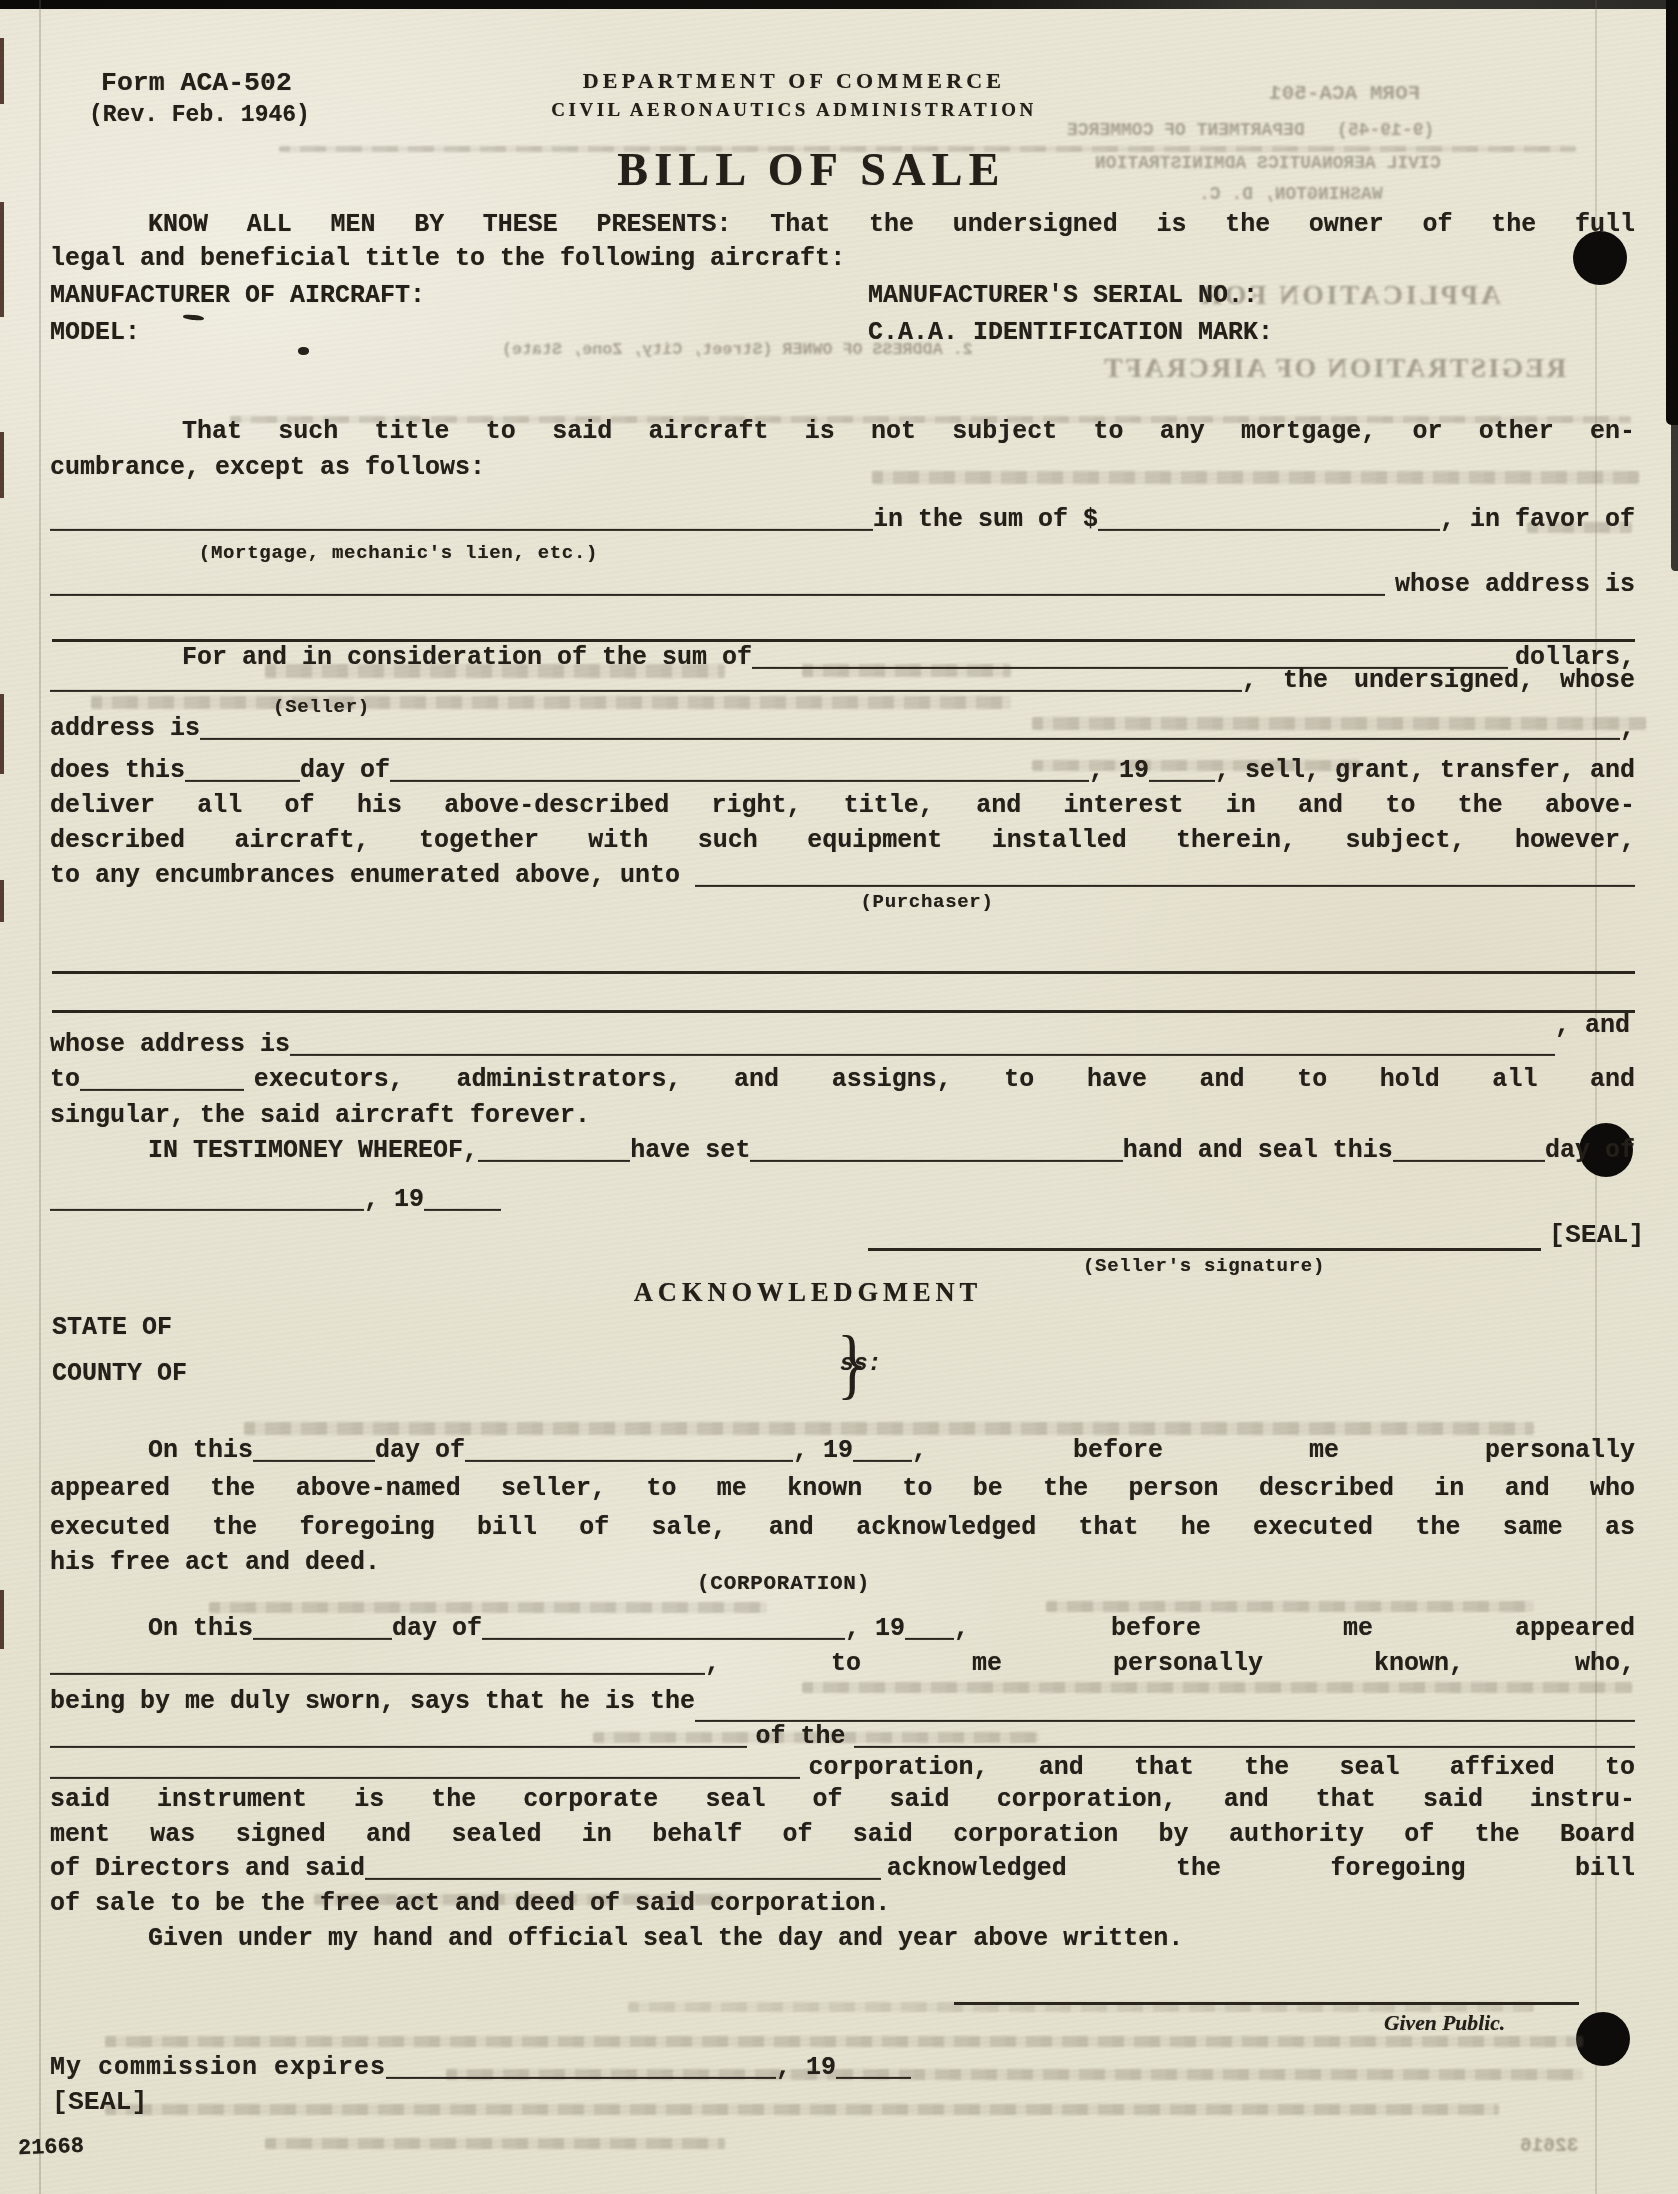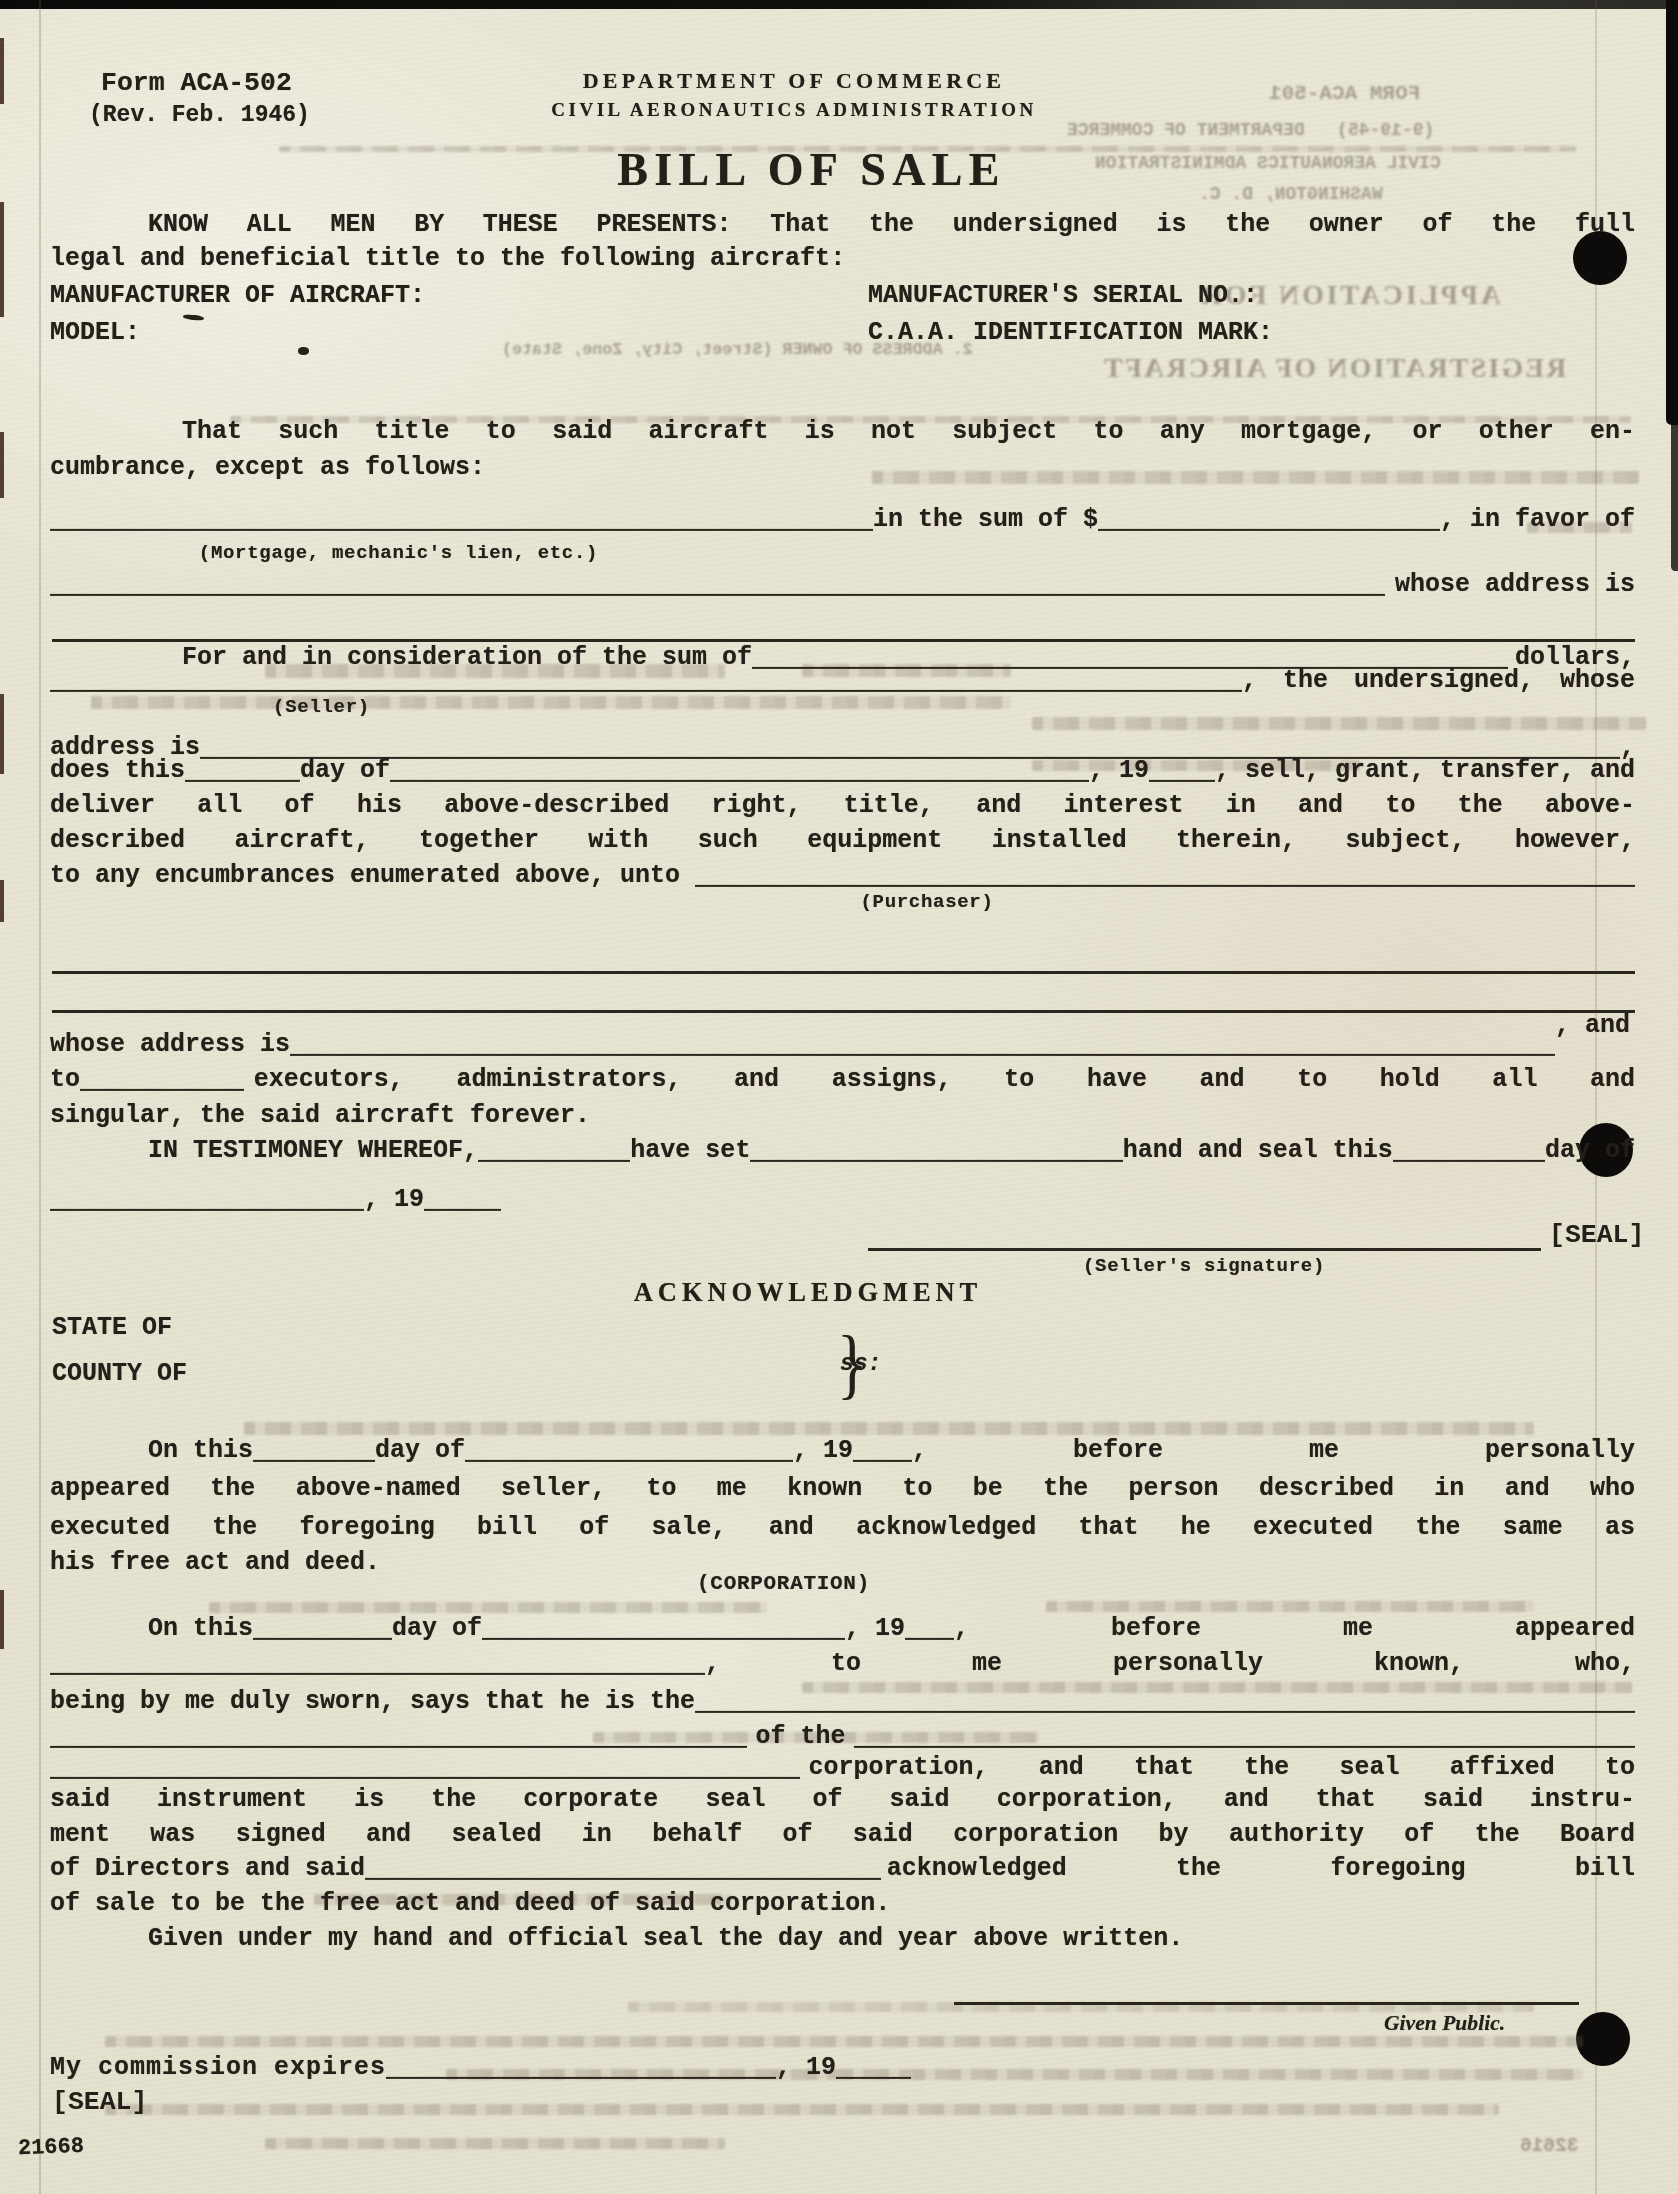--- a/index.html
+++ b/index.html
@@ -125,21 +125,21 @@
     <span class="t">For and in consideration of the sum of</span>
     <span class="ul grow"></span>
     <span class="t" style="padding-left:7px;">dollars,</span>
   </div>
   <div class="line tw" style="top:667px;">
     <span class="ul grow"></span>
     <span class="t" style="word-spacing:11px;">, the undersigned, whose</span>
   </div>
   <div class="tw cap left center" style="left:52px;right:1088px;top:697px;position:absolute;">(Seller)</div>
 
-  <div class="line tw" style="top:734px;justify-content:center;">
+  <div class="line tw" style="top:715px;justify-content:center;">
     <span class="t">address is</span>
     <span class="ul grow"></span>
     <span class="t">,</span>
   </div>
   <div class="line tw" style="top:757px;">
     <span class="t">does this</span>
     <span class="ul" style="width:115px;"></span>
     <span class="t">day of</span>
     <span class="ul grow"></span>
     <span class="t">, 19</span>
@@ -220,21 +220,21 @@
     <span class="t">day of</span>
     <span class="ul" style="flex:0 1 363px;"></span>
     <span class="t">, 19</span>
     <span class="ul" style="width:49px;"></span>
     <span class="gjust">, before me appeared</span>
   </div>
   <div class="line tw" style="top:1650px;">
     <span class="ul" style="width:655px;"></span>
     <span class="gjust">, to me personally known, who,</span>
   </div>
-  <div class="line tw" style="top:1688px;">
+  <div class="line tw" style="top:1688px;align-items:flex-end;">
     <span class="t">being by me duly sworn, says that he is the</span>
     <span class="ul grow"></span>
   </div>
   <div class="line tw" style="top:1723px;">
     <span class="ul" style="width:697px;"></span>
     <span class="t" style="padding:0 8.4px;">of the</span>
     <span class="ul grow"></span>
   </div>
   <div class="line tw" style="top:1754px;">
     <span class="ul" style="width:750px;"></span>

